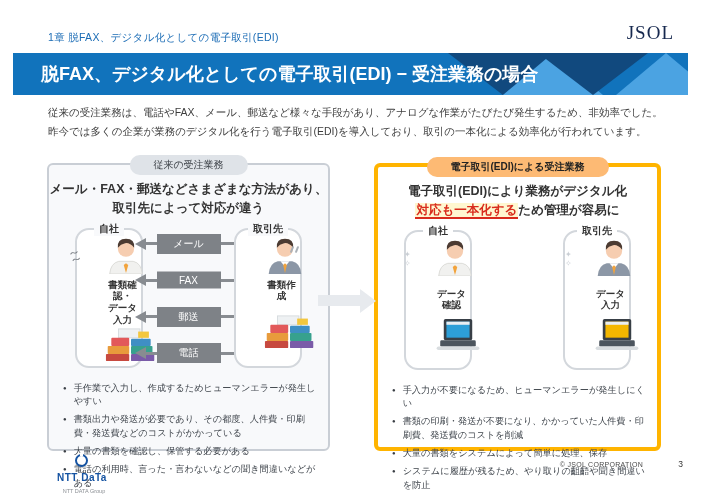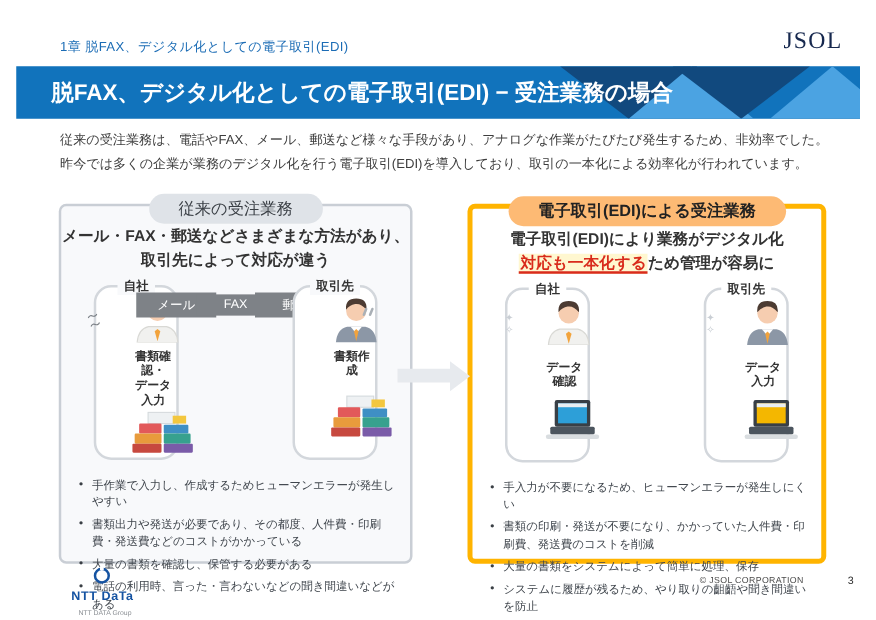--- a/index.html
+++ b/index.html
@@ -21,39 +21,39 @@
   .tri-light2{right:-28px;width:100px;background:#4ba3e2;clip-path:polygon(50% 0,100% 100%,0 100%);}
 
   
   .intro{position:absolute;left:48px;top:103px;font-size:10.5px;color:#3d3d3d;line-height:1.85;}
 
   
   .panel{position:absolute;top:163px;height:288px;border-radius:6px;box-sizing:border-box;overflow:visible;}
   .panel-left{left:47px;width:283px;background:#f8f9fb;border:2px solid #c9ced5;--pbg:#f8f9fb;}
   .panel-right{left:374px;width:287px;background:#ffffff;border:4px solid #ffb400;--pbg:#ffffff;}
   .tab-pill{position:absolute;top:-10px;left:50%;transform:translateX(-50%);border-radius:12px;
-            font-size:13px;white-space:nowrap;padding:3px 24px;}
+            font-size:10px;white-space:nowrap;padding:3px 24px;}
   .tab-gray{background:#dfe3e8;color:#3a3f45;}
   .tab-yellow{background:#fdba74;color:#222;font-weight:bold;}
   .panel-heading{margin-top:15px;text-align:center;font-size:12.5px;font-weight:bold;color:#333;line-height:1.5;}
   .hl{color:#d92b1c;font-weight:bold;border-bottom:2px solid #d92b1c;background:#fff7d0;padding:0 1px;text-align:center;}
 
   
   .diagram{position:relative;height:150px;margin:4px 10px 0;}
   .actor-box{position:absolute;top:6px;width:68px;height:140px;background:#fff;border:2px solid #d3d7dc;
              border-radius:14px;box-sizing:border-box;text-align:center;padding-left:27px;}
   .actor-left{left:16px;}
   .actor-right{right:16px;}
   .actor-label{position:absolute;top:-8px;left:50%;transform:translateX(-50%);background:var(--pbg);
                padding:0 5px;font-size:10px;font-weight:bold;color:#333;white-space:nowrap;}
   .actor-caption{font-size:9.5px;font-weight:bold;color:#333;line-height:1.25;white-space:pre-line;margin-top:1px;}
   .person{margin-top:6px;}
 
   
-  .channels{position:absolute;left:82px;right:82px;top:10px;height:134px;display:flex;justify-content:space-between;}
+  .channels{position:absolute;left:82px;right:82px;top:10px;height:134px;display:flex;flex-direction:column;justify-content:space-between;}
   .channel-row{position:relative;height:24px;}
   .ch-line{position:absolute;left:4px;right:-8px;top:50%;height:3px;margin-top:-1.5px;background:#888c91;}
   .ch-head{position:absolute;left:-6px;top:50%;transform:translateY(-50%);width:0;height:0;
            border-top:6px solid transparent;border-bottom:6px solid transparent;border-right:11px solid #888c91;}
   .ch-label{position:absolute;left:50%;top:50%;transform:translate(-50%,-50%);background:#7e8287;color:#fff;
             font-size:10px;padding:3px 0;width:64px;text-align:center;}
 
   
   .edi-wrap{position:absolute;left:84px;right:84px;top:40px;height:52px;}
   .edi-line-l{position:absolute;left:2px;right:50%;top:50%;height:5px;margin-top:-2.5px;background:#ffb400;}
@@ -151,20 +151,25 @@
         <div class="channel-row">
           <div class="ch-line"></div>
           <div class="ch-head"></div>
           <div class="ch-label">FAX</div>
         </div>
         <div class="channel-row">
           <div class="ch-line"></div>
           <div class="ch-head"></div>
           <div class="ch-label">郵送</div>
         </div>
+        <div class="channel-row">
+          <div class="ch-line"></div>
+          <div class="ch-head"></div>
+          <div class="ch-label">電話</div>
+        </div>
       </div>
 
       <div class="actor-box actor-right">
         <div class="actor-label">取引先</div>
         <div class="sweat" style="right:2px;top:16px;">
             <i></i>
             <i></i>
           </div>
         <svg class="person" viewBox="0 0 48 42" width="44" height="38">
           <path d="M6,42 Q7,30 16,28 L32,28 Q41,30 42,42 Z" fill="#8c97a6"></path>

